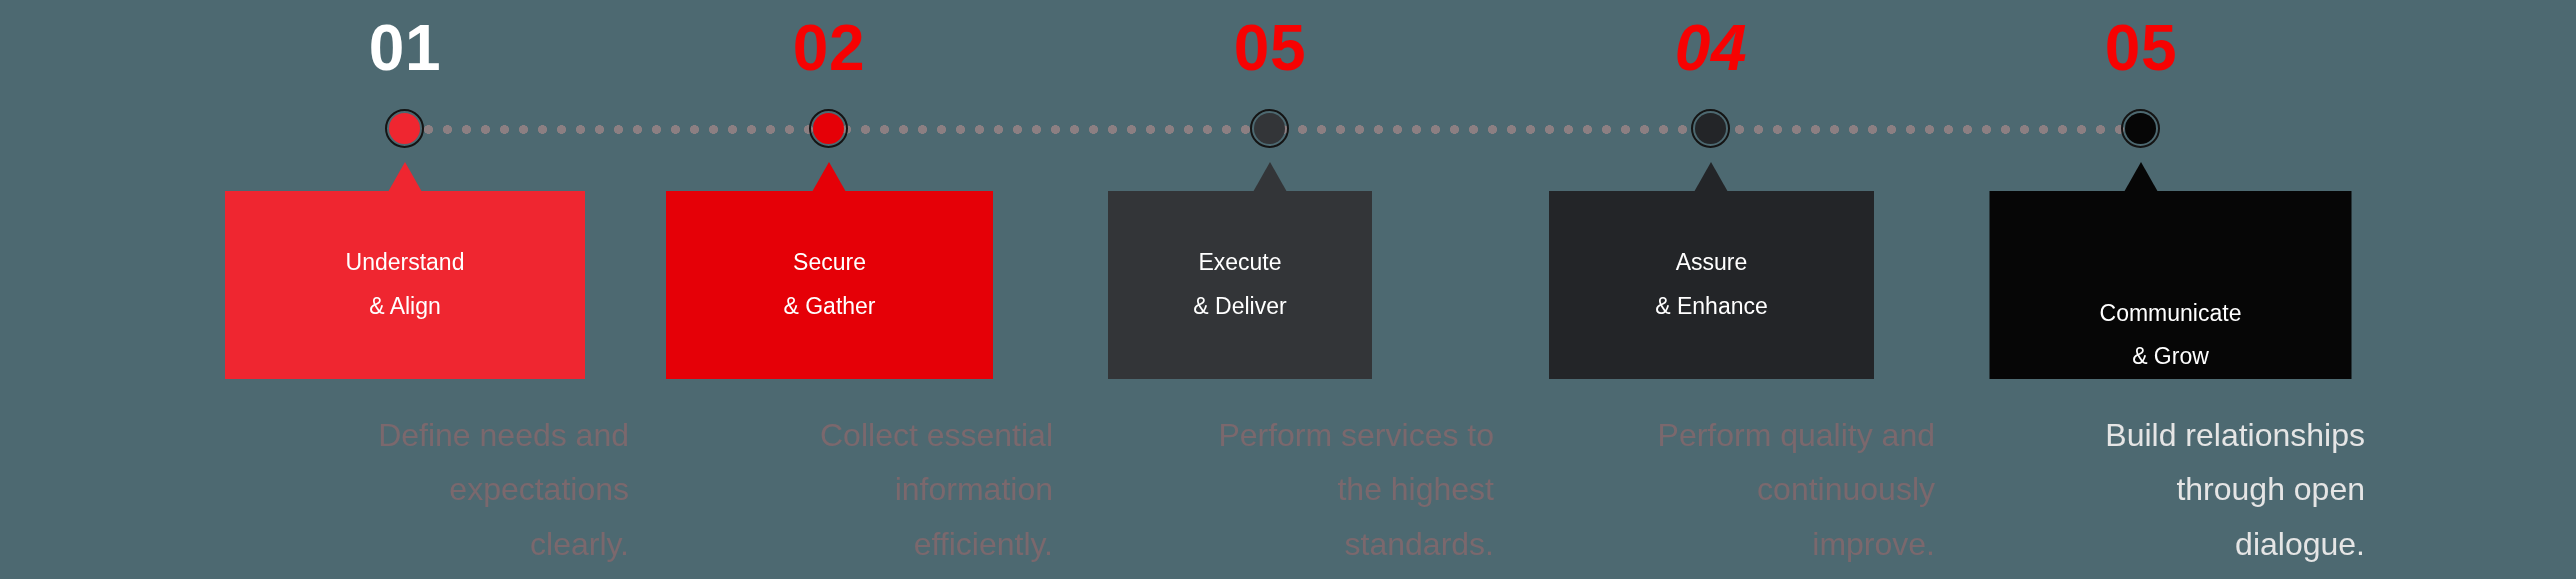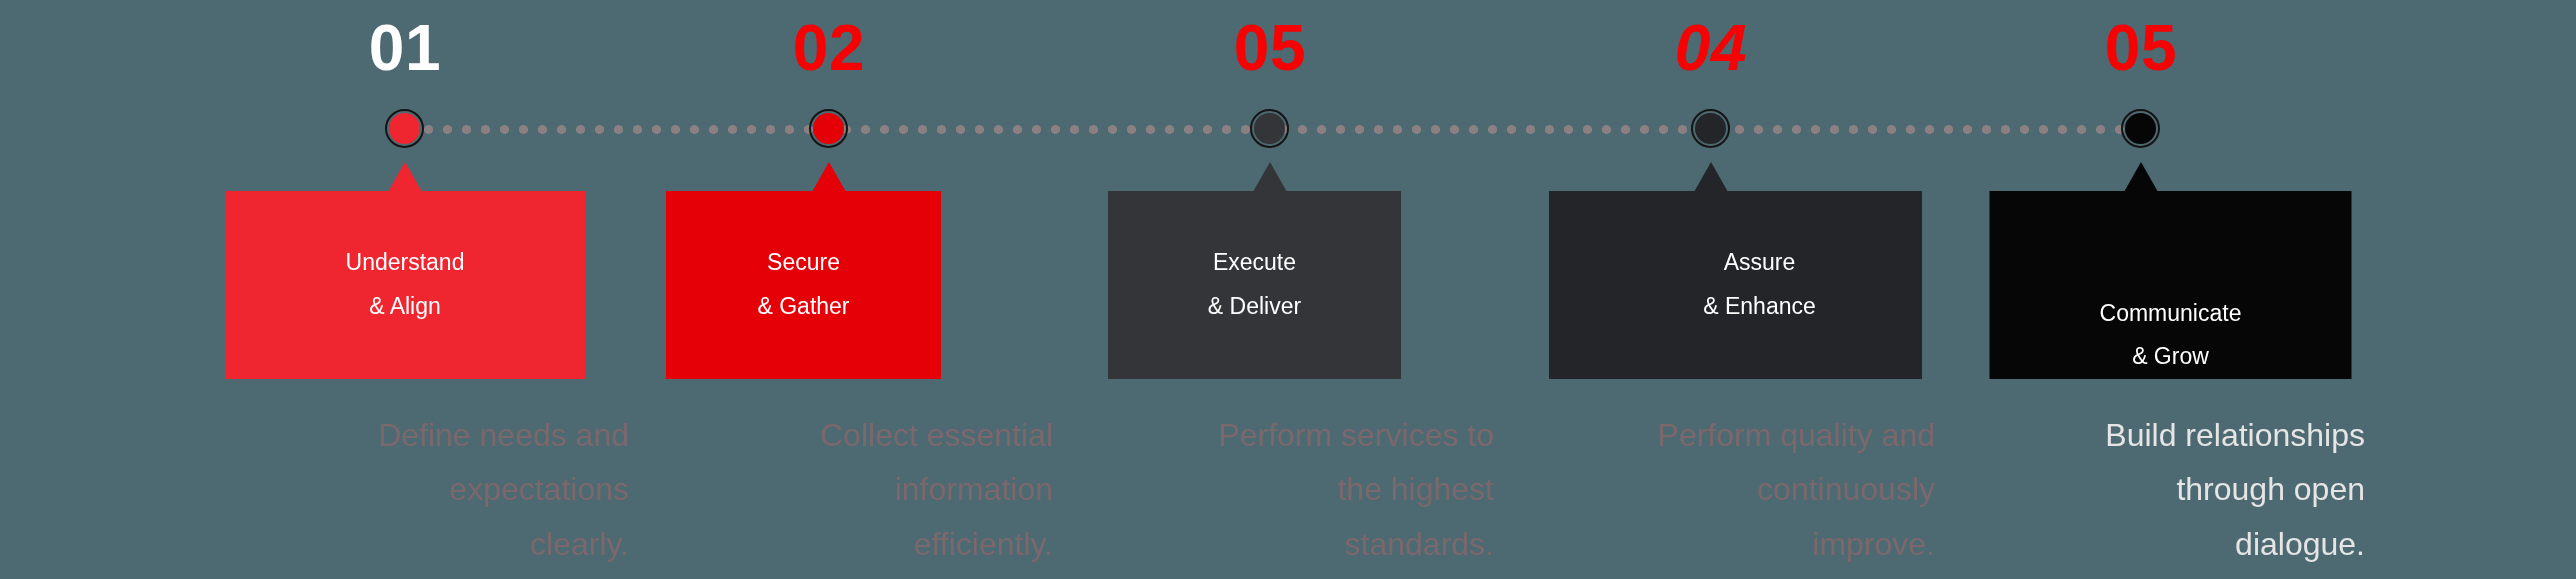--- a/index.html
+++ b/index.html
@@ -86,23 +86,23 @@
   .title-box {
     position: absolute;
     top: 191px;
     left: 50%;
     height: 188px;
     display: flex;
     align-items: center;
     justify-content: center;
   }
   .s1 .title-box { width: 360px; margin-left: -180px; }
-  .s2 .title-box { width: 275px; margin-left: -163px; }
-  .s3 .title-box { width: 293px; margin-left: -162px; }
-  .s4 .title-box { width: 325px; margin-left: -162px; padding-left: 48px; }
+  .s2 .title-box { width: 327px; margin-left: -163px; }
+  .s3 .title-box { width: 264px; margin-left: -162px; }
+  .s4 .title-box { width: 325px; margin-left: -162px; }
   .s5 .title-box { width: 362px; margin-left: -181px; transform: translateX(29.5px); }
 
   .title-text {
     white-space: pre-line;
     text-align: center;
     color: #ffffff;
     font-weight: normal;
     font-size: 23px;
     line-height: 1.9;
   }

